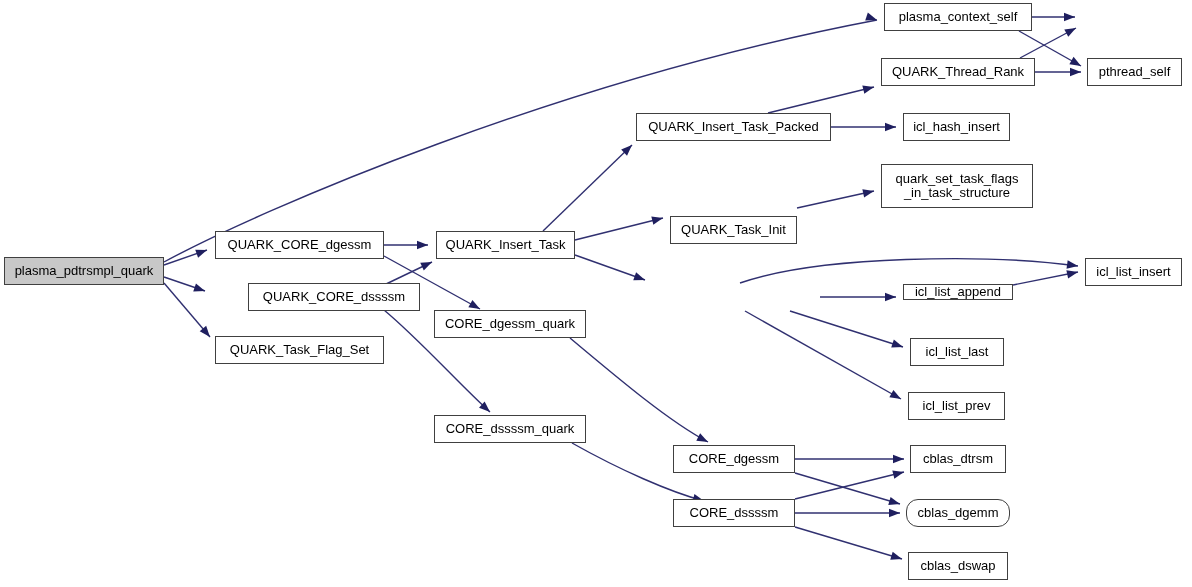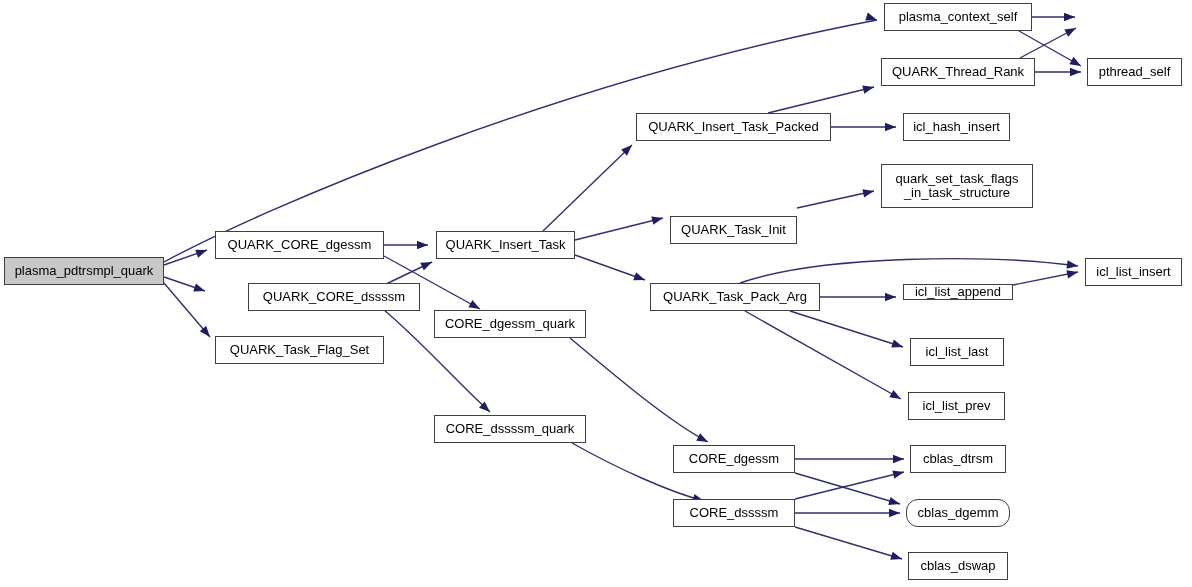--- a/index.html
+++ b/index.html
@@ -173,21 +173,20 @@
     </svg>
 <div class="node root" style="left: 4px; top: 257px; width: 160px; height: 28px;">plasma_pdtrsmpl_quark</div>
     <div class="node" style="left: 215px; top: 231px; width: 169px; height: 28px; text-align: right;">QUARK_CORE_dgessm</div>
     <div class="node" style="left: 212px; top: 283px; width: 172px; height: 28px; margin-left: 36px;">QUARK_CORE_dssssm</div>
     <div class="node" style="left: 215px; top: 336px; width: 169px; height: 28px;">QUARK_Task_Flag_Set</div>
     <div class="node" style="left: 436px; top: 231px; width: 139px; height: 28px;">QUARK_Insert_Task</div>
     <div class="node" style="left: 434px; top: 310px; width: 152px; height: 28px;">CORE_dgessm_quark</div>
     <div class="node" style="left: 434px; top: 415px; width: 152px; height: 28px;">CORE_dssssm_quark</div>
     <div class="node" style="left: 636px; top: 113px; width: 195px; height: 28px;">QUARK_Insert_Task_Packed</div>
     <div class="node" style="left: 670px; top: 216px; width: 127px; height: 28px;">QUARK_Task_Init</div>
-    <div class="node" style="left: 650px; top: 283px; width: 170px; height: 28px;">QUARK_Task_Pack_Arg</div>
     <div class="node" style="left: 673px; top: 445px; width: 122px; height: 28px;">CORE_dgessm</div>
     <div class="node" style="left: 673px; top: 499px; width: 122px; height: 28px;">CORE_dssssm</div>
     <div class="node" style="left: 884px; top: 3px; width: 148px; height: 28px;">plasma_context_self</div>
     <div class="node" style="left: 881px; top: 58px; width: 154px; height: 28px;">QUARK_Thread_Rank</div>
     <div class="node" style="left: 903px; top: 113px; width: 107px; height: 28px;">icl_hash_insert</div>
     <div class="node" style="left: 881px; top: 164px; width: 152px; height: 44px;">quark_set_task_flags
 _in_task_structure</div>
     <div class="node" style="left: 903px; top: 284px; width: 110px; height: 16px;">icl_list_append</div>
     <div class="node" style="left: 910px; top: 338px; width: 94px; height: 28px;">icl_list_last</div>
     <div class="node" style="left: 908px; top: 392px; width: 97px; height: 28px;">icl_list_prev</div>

